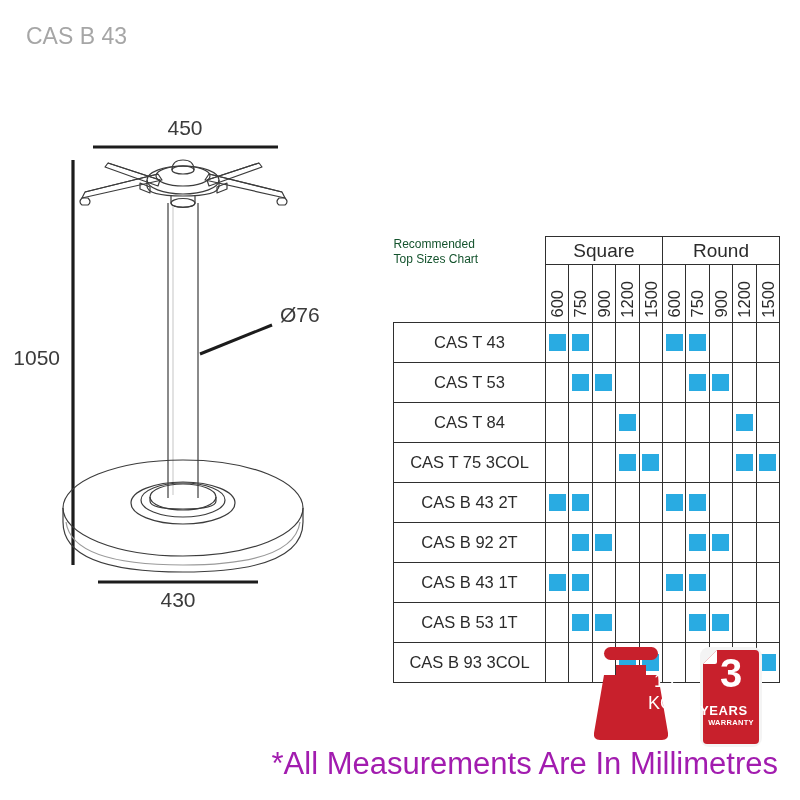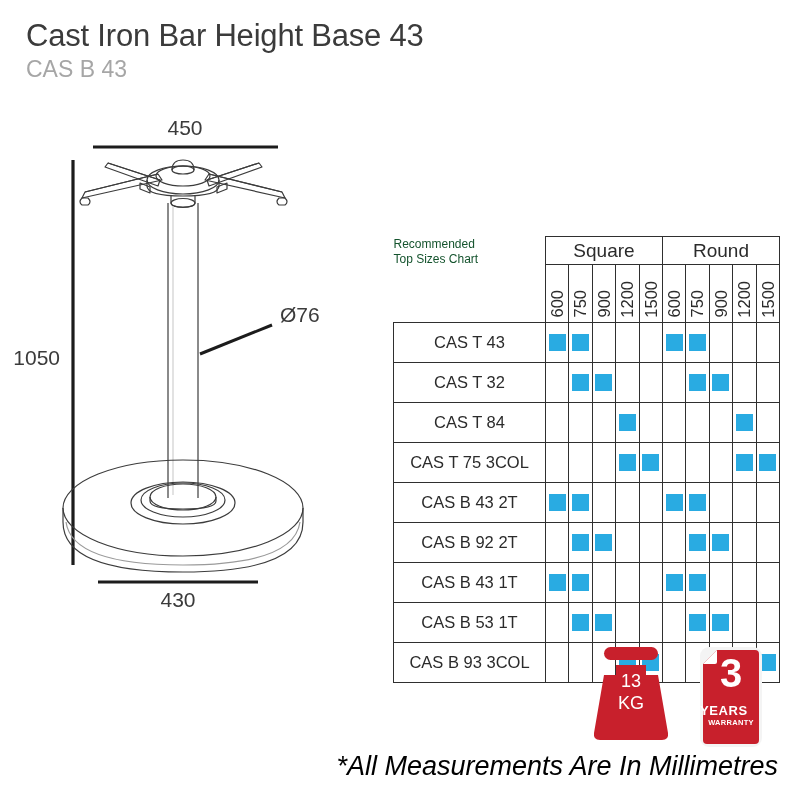--- a/index.html
+++ b/index.html
@@ -90,21 +90,21 @@
     display:block;
     width:17px;height:17px;
     margin:0 auto;
     background:#29abe2;
   }
 
   
   #badges{position:absolute;left:588px;top:645px;width:190px;height:105px;}
   .kg-num{
     position:absolute;font-size:18px;color:#ffffff;font-weight:400;
-    text-align:center;width:100%;left:0;
+    text-align:right;width:100%;left:0;
   }
   #kg-value{top:26px;}
   #kg-unit{top:48px;}
 
   #warranty-wrap{position:absolute;left:112px;top:2px;width:62px;height:100px;}
   #warr-num{
     position:absolute;left:0;top:6px;width:100%;text-align:center;
     font-size:40px;font-weight:700;color:#ffffff;line-height:1;
   }
   #warr-years{
@@ -112,30 +112,29 @@
     font-size:13px;font-weight:700;color:#ffffff;letter-spacing:0.6px;
   }
   #warr-warranty{
     position:absolute;left:0;top:71px;width:100%;text-align:center;
     font-size:7.5px;font-weight:700;color:#ffffff;letter-spacing:0.3px;
   }
 
   
   #footer{
     position:absolute;right:22px;bottom:18px;
-    font-size:27px;color:#000000;white-space:nowrap;font-style:italic;
+    font-size:31px;color:#a21caf;white-space:nowrap;
   }
 </style>
 </head>
 <body>
 
 <div id="sheet">
 
   <div id="header">
-    <div id="title">Cast Iron Bar Height Base 43</div>
     <div id="subtitle">CAS B 43</div>
   </div>
 
   <div id="drawing">
     <svg width="380" height="510" viewBox="0 0 380 510">
 
       <line x1="93" y1="37" x2="278" y2="37" stroke="#1c1c1c" stroke-width="3.2"></line>
       <text class="dimtext" x="185" y="25" text-anchor="middle">450</text>
 
       <line x1="73" y1="50" x2="73" y2="455" stroke="#1c1c1c" stroke-width="3.2"></line>
@@ -256,21 +255,21 @@
               <span class="mark" style="background: rgb(41, 171, 226);"></span>
             </td>
             <td class="cell">
               <span class="mark" style="background: rgb(41, 171, 226);"></span>
             </td>
             <td class="cell"></td>
             <td class="cell"></td>
             <td class="cell"></td>
           </tr>
           <tr>
-            <td class="rowlabel">CAS T 32</td>
+            <td class="rowlabel">CAS T 53</td>
             <td class="cell"></td>
             <td class="cell">
               <span class="mark" style="background: rgb(41, 171, 226);"></span>
             </td>
             <td class="cell">
               <span class="mark" style="background: rgb(41, 171, 226);"></span>
             </td>
             <td class="cell"></td>
             <td class="cell"></td>
             <td class="cell"></td>

